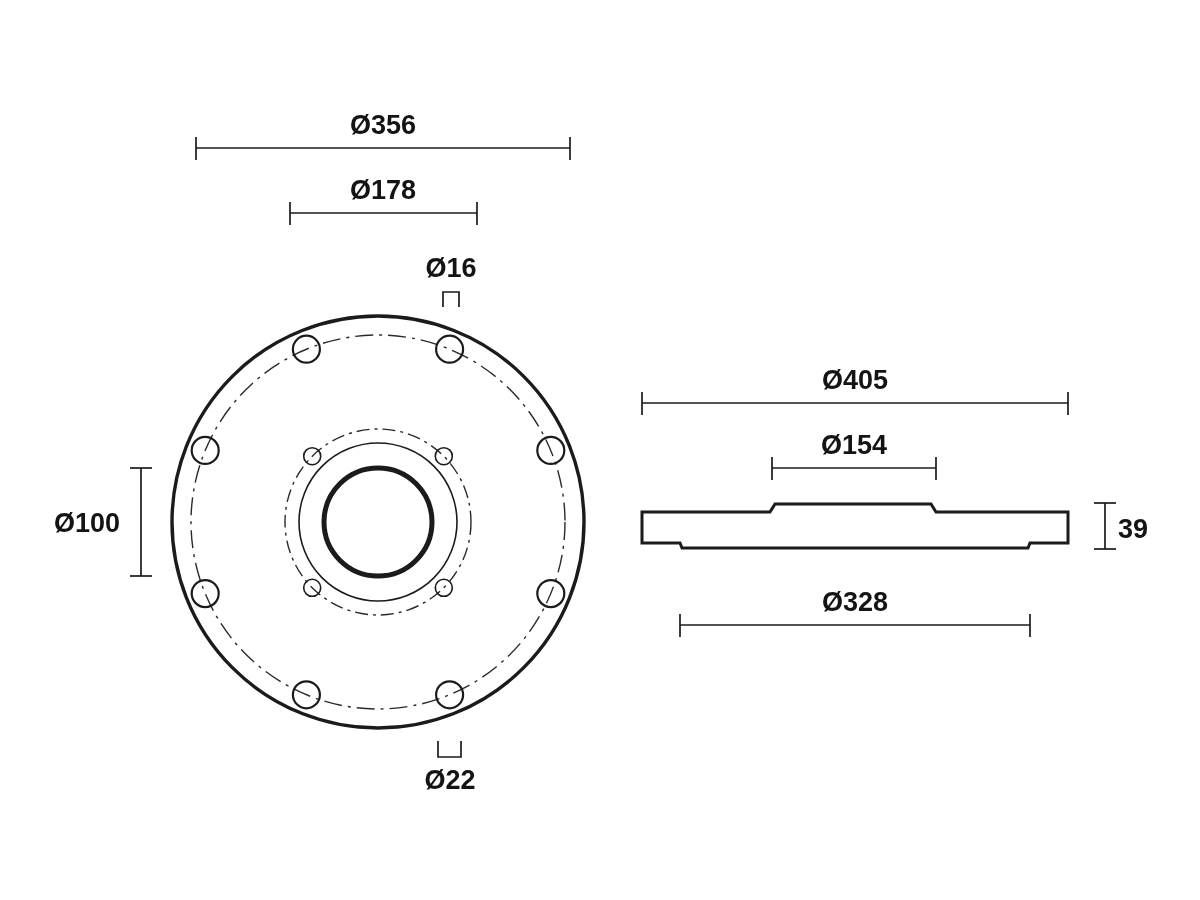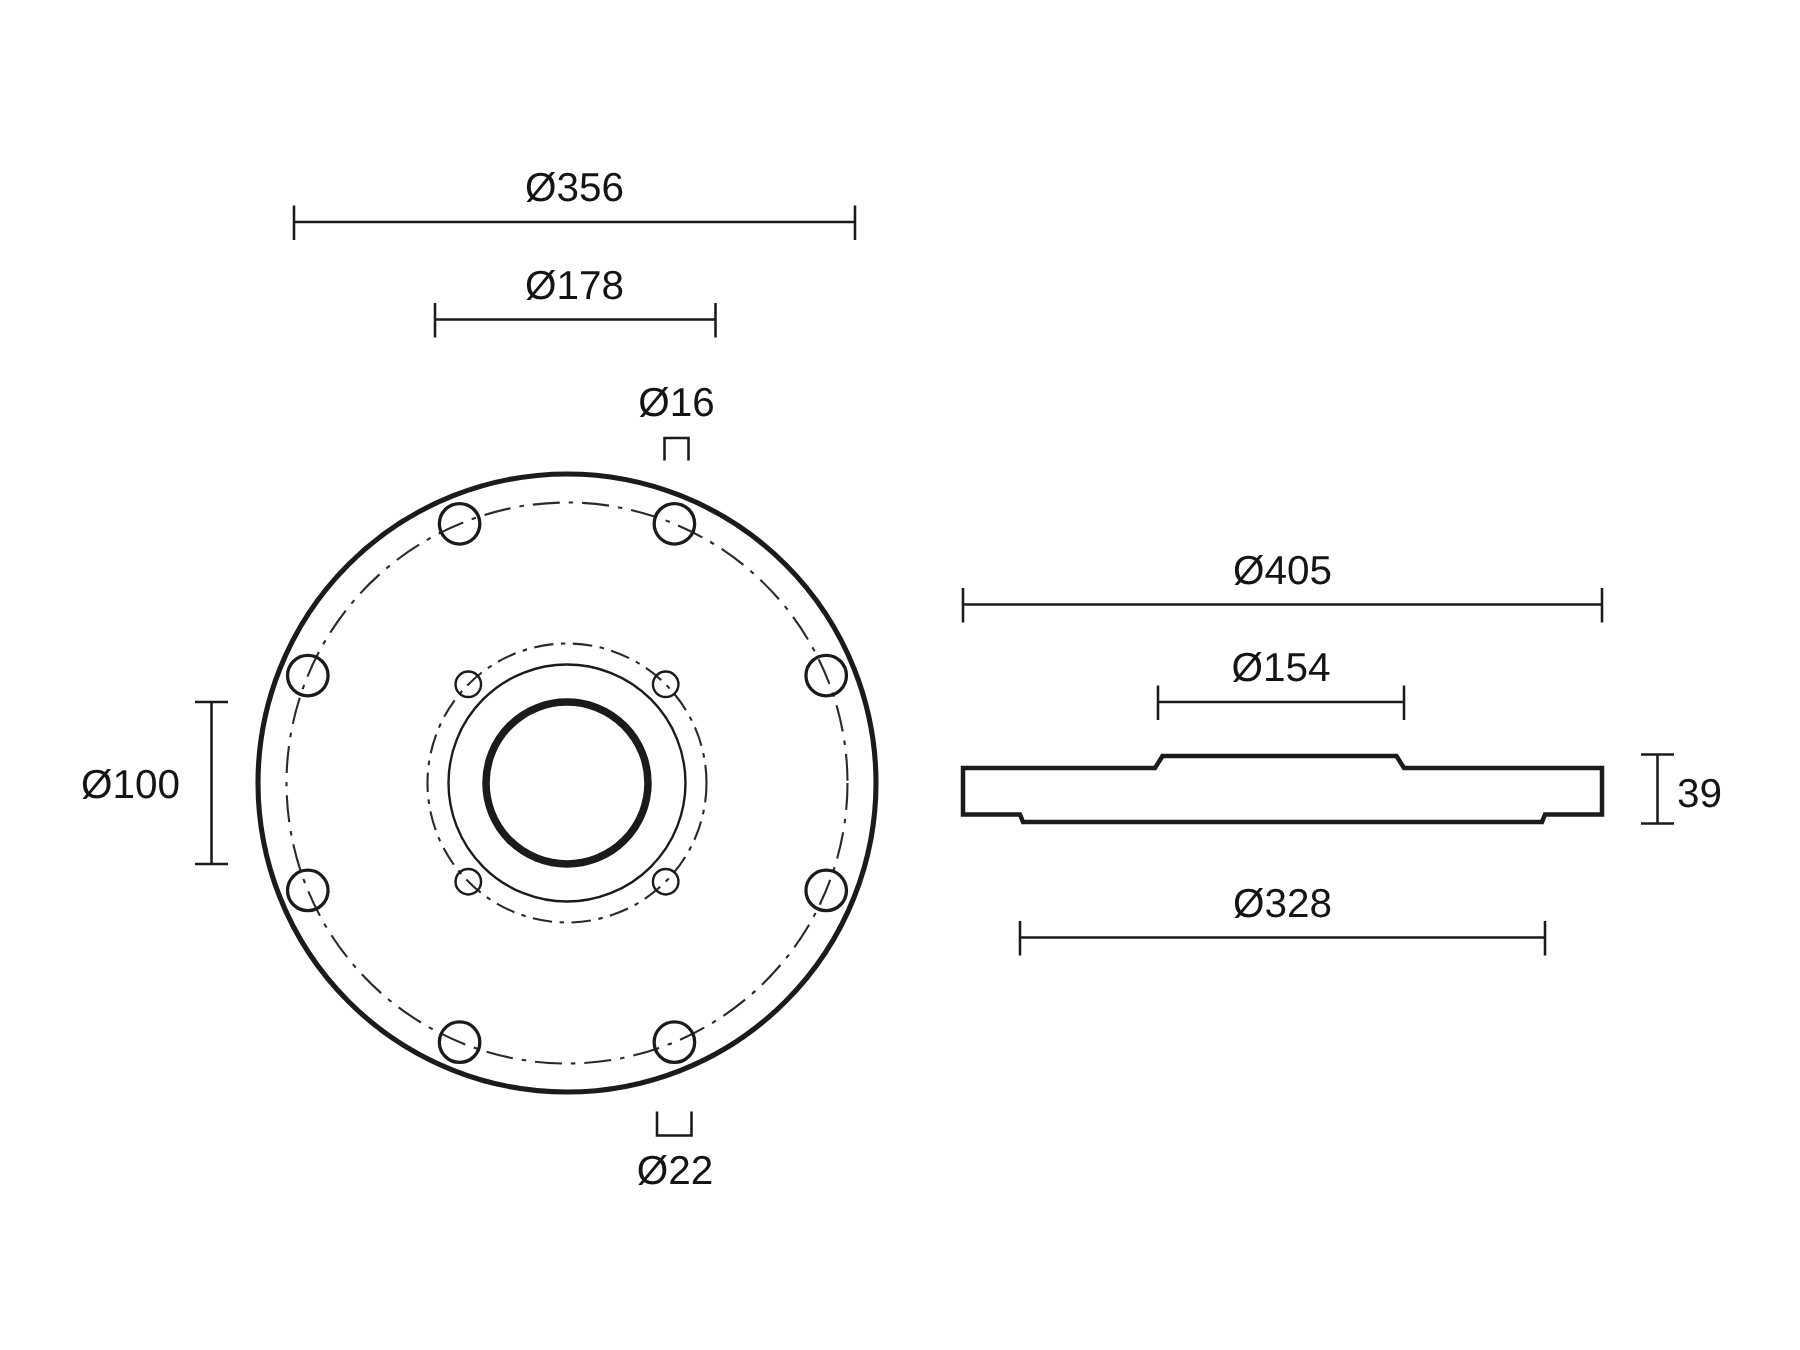--- a/index.html
+++ b/index.html
@@ -1,16 +1,16 @@
 <!DOCTYPE html>
 <html><head>
 <meta charset="utf-8">
 <style>
   html,body{margin:0;padding:0;background:#ffffff;}
-  .canvas{width:1200px;height:900px;background:#ffffff;overflow:hidden;}
+  .canvas{width:1200px;height:900px;background:#ffffff;overflow:hidden;font-weight:bold;}
   svg text{font-family:"Liberation Sans","DejaVu Sans",sans-serif;font-size:27px;fill:#141414;}
   .outline{fill:none;stroke:#1b1b1b;stroke-width:3.4;}
   .profile{fill:#ffffff;stroke:#1b1b1b;stroke-width:3;stroke-linejoin:miter;}
   .hole{fill:none;stroke:#1b1b1b;stroke-width:2.2;}
   .smallhole{fill:none;stroke:#1b1b1b;stroke-width:1.6;}
   .boss{fill:none;stroke:#1b1b1b;stroke-width:1.6;}
   .bore{fill:none;stroke:#1b1b1b;stroke-width:5;}
   .cline{fill:none;stroke:#2a2a2a;stroke-width:1.4;stroke-dasharray:18 6 3 6;}
   .cline2{fill:none;stroke:#2a2a2a;stroke-width:1.4;stroke-dasharray:13 5 3 5;}
   .dim{fill:none;stroke:#1b1b1b;stroke-width:1.7;}

